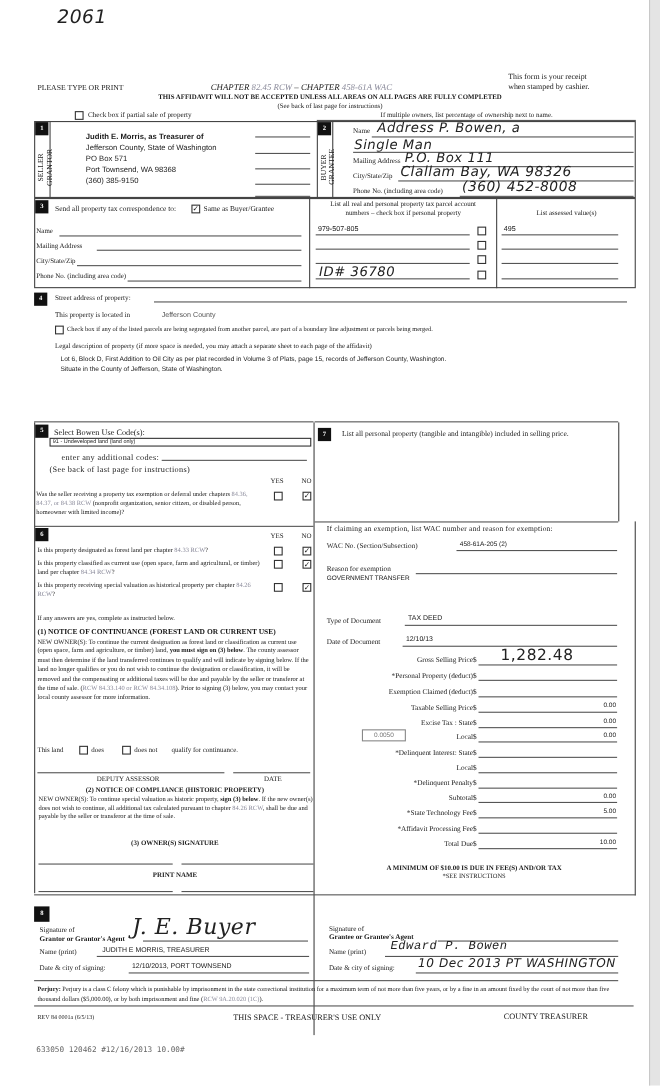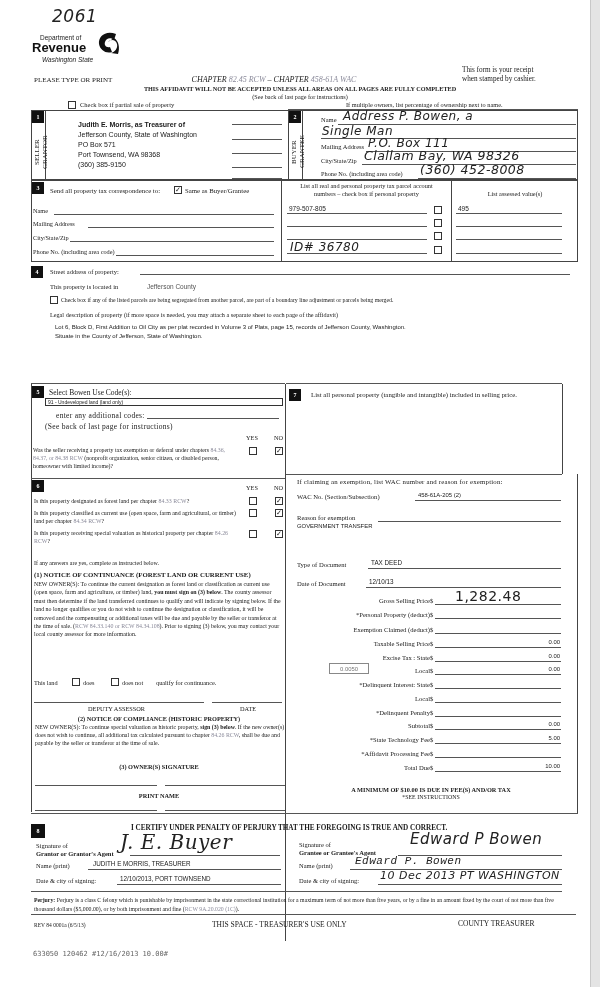--- a/index.html
+++ b/index.html
@@ -20,29 +20,20 @@
   .right { text-align: right; }
   .center { text-align: center; }
 </style>
 </head>
 <body>
 
 <div class="page">
 
   <div class="abs hand" style="left:32px;top:6px;font-size:17px;margin-left:20px;">2061</div>
 
-  <div class="abs" style="left:32px;top:30px;width:90px;height:36px;">
-    <div class="abs sans" style="left:8px;top:4px;font-size:6.5px;">Department of</div>
-    <div class="abs sans bold" style="left:0px;top:10px;font-size:13px;color:#111;">Revenue</div>
-    <div class="abs sans" style="left:10px;top:26px;font-size:6.5px;font-style:italic;">Washington State</div>
-    <svg class="abs" style="left:64px;top:0px;" width="24" height="26" viewBox="0 0 24 26">
-      <path d="M20 4 C10 0 2 6 3 14 C4 20 10 24 16 22 L14 17 C10 18 8 15 9 12 C10 8 15 7 18 10 Z" fill="#111"></path>
-      <path d="M12 12 C14 9 20 9 21 14 C22 18 19 22 15 23 L22 24 C24 18 23 11 18 8 Z" fill="#111"></path>
-    </svg>
-  </div>
 
   <div class="abs center" style="left:144px;top:75px;width:260px;font-size:8px;font-style:italic;">
     <span>CHAPTER </span><span class="link">82.45 RCW</span><span> – CHAPTER </span><span class="link">458-61A WAC</span>
   </div>
   <div class="abs" style="left:34px;top:76px;font-size:7px;">PLEASE TYPE OR PRINT</div>
   <div class="abs" style="left:462px;top:66px;font-size:7.2px;line-height:9px;">
     <div>This form is your receipt</div>
     <div>when stamped by cashier.</div>
   </div>
   <div class="abs bold center" style="left:70px;top:85px;width:460px;font-size:6.2px;">THIS AFFIDAVIT WILL NOT BE ACCEPTED UNLESS ALL AREAS ON ALL PAGES ARE FULLY COMPLETED</div>
@@ -296,40 +287,38 @@
   <div class="abs" style="left:430px;top:764px;font-size:6.6px;">$</div>
   <div class="abs sans right" style="left:500px;top:763px;width:60px;font-size:5.9px;">10.00</div>
   <div class="line" style="left:435px;top:771px;width:126px;"></div>
 
   <div class="abs bold center" style="left:286px;top:786px;width:290px;font-size:6.3px;">A MINIMUM OF $10.00 IS DUE IN FEE(S) AND/OR TAX</div>
   <div class="abs center" style="left:286px;top:794px;width:290px;font-size:5.9px;">*SEE INSTRUCTIONS</div>
   <div class="abs" style="left:577px;top:474px;border-left:0.9px solid #444;height:340px;"></div>
 
   <div class="line" style="left:31px;top:813px;width:547px;"></div>
   <div class="num" style="left:31px;top:824px;width:14px;height:14px;line-height:14px;">8</div>
-  <div class="abs bold" style="left:131px;top:824px;font-size:7.2px;">I CERTIFY UNDER PENALTY OF PERJURY THAT THE FOREGOING IS TRUE AND CORRECT.</div>
 
   <div class="abs" style="left:36px;top:842px;font-size:6.5px;line-height:8px;">
     <div>Signature of</div>
     <div class="bold">Grantor or Grantor's Agent</div>
   </div>
   <div class="abs hand" style="left:120px;top:830px;font-size:20px;font-family:'DejaVu Serif',serif;">J. E. Buyer</div>
   <div class="line" style="left:130px;top:855px;width:150px;"></div>
   <div class="abs" style="left:36px;top:862px;font-size:6.5px;">Name (print)</div>
   <div class="abs sans" style="left:93px;top:860px;font-size:6.3px;">JUDITH E MORRIS, TREASURER</div>
   <div class="line" style="left:88px;top:869px;width:193px;"></div>
   <div class="abs" style="left:36px;top:877px;font-size:6.5px;">Date &amp; city of signing:</div>
   <div class="abs sans" style="left:120px;top:875px;font-size:6.3px;">12/10/2013, PORT TOWNSEND</div>
   <div class="line" style="left:117px;top:884px;width:164px;"></div>
 
   <div class="abs" style="left:299px;top:841px;font-size:6.5px;line-height:8px;">
     <div>Signature of</div>
     <div class="bold">Grantee or Grantee's Agent</div>
   </div>
-  <div class="abs hand" style="left:410px;top:830px;font-size:15px;">Edward P Bowen</div>
   <div class="line" style="left:398px;top:855px;width:164px;"></div>
   <div class="abs" style="left:299px;top:862px;font-size:6.5px;">Name (print)</div>
   <div class="abs hand" style="left:355px;top:855px;font-size:11px;font-family:Liberation Mono, monospace;">Edward P. Bowen</div>
   <div class="line" style="left:350px;top:869px;width:212px;"></div>
   <div class="abs" style="left:299px;top:877px;font-size:6.5px;">Date &amp; city of signing:</div>
   <div class="abs hand" style="left:380px;top:869px;font-size:11px;">10 Dec 2013   PT WASHINGTON</div>
   <div class="line" style="left:378px;top:884px;width:184px;"></div>
 
   <div class="line" style="left:31px;top:891px;width:531px;"></div>
 

